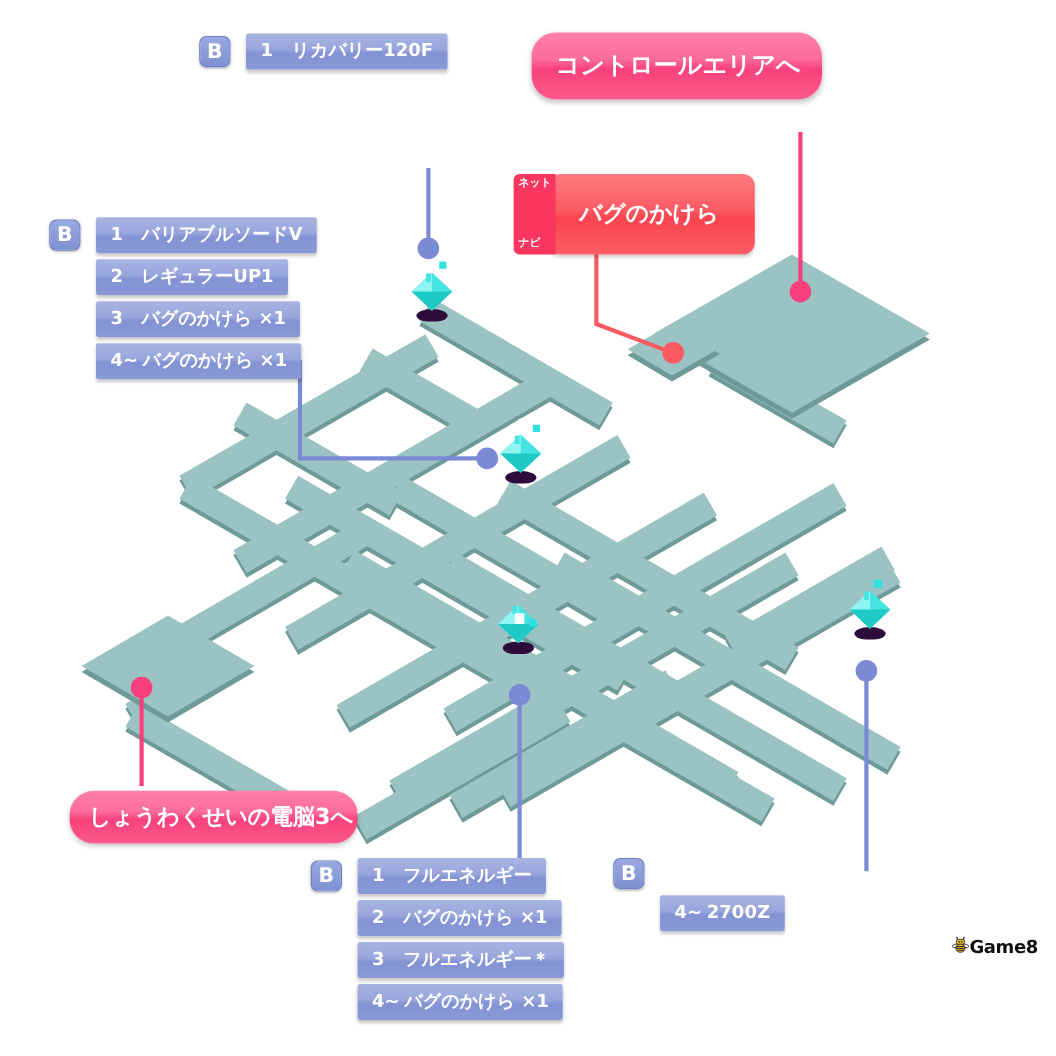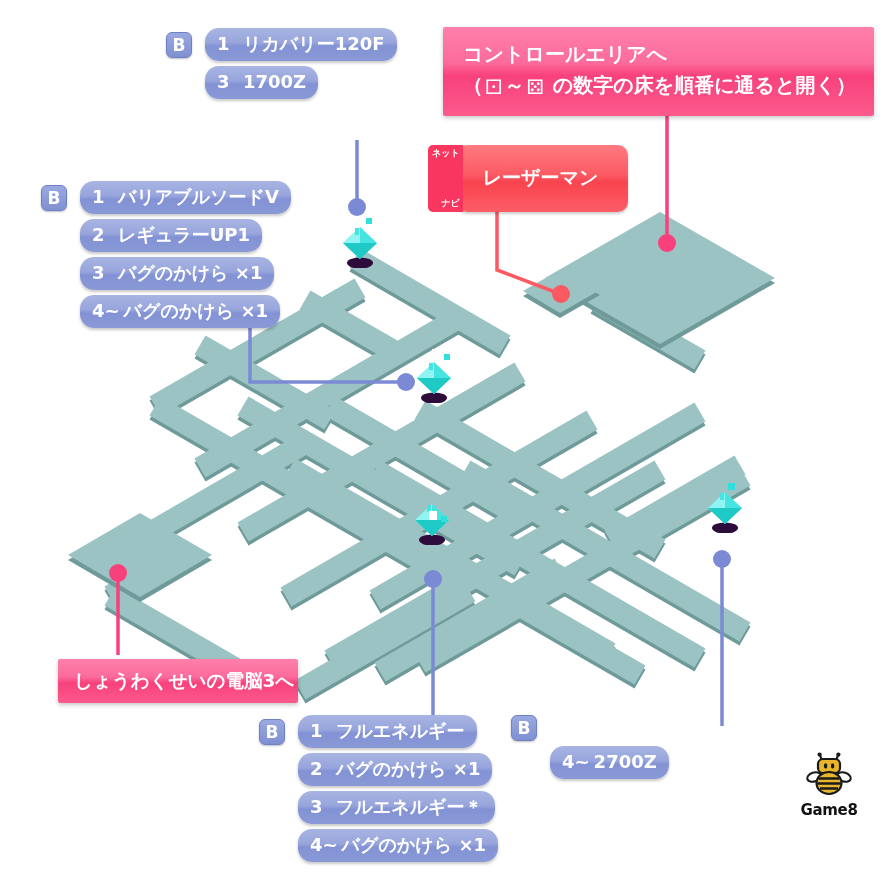--- a/index.html
+++ b/index.html
@@ -22,70 +22,70 @@
     border:1px solid #6f7fc4;
     color:#ffffff; font-size:17px; font-weight:bold;
     display:flex; align-items:center; justify-content:center;
     margin-right:13px; flex:none;
     box-shadow:0 1px 2px rgba(0,0,0,.25);
     font-family:"DejaVu Sans","Liberation Sans",sans-serif;
   }
   .b-spacer { width:26px; margin-right:13px; flex:none; }
   .pill {
     position:relative;
-    border-radius:14px;
+    border-radius:2px;
     background:linear-gradient(#a8b4e2 0%,#97a5dc 45%,#8292d4 55%,#8a99d6 100%);
     color:#ffffff; font-weight:bold;
-    font-size:18px; line-height:1;
+    font-size:15px; line-height:1;
     padding:7px 12px 8px 12px;
     white-space:nowrap;
     box-shadow:0 2px 3px rgba(0,0,0,.22);
     letter-spacing:0px;
   }
   .pill .num { display:inline-block; min-width:22px; }
   .pill .txt { margin-left:4px; }
 
   
   .callout {
     position:absolute;
-    border-radius:2px;
+    border-radius:20px;
     background:linear-gradient(#ff80aa 0%,#fb6b9b 40%,#f8417c 55%,#fb5a8d 100%);
     color:#ffffff; font-weight:bold;
     box-shadow:0 2px 4px rgba(0,0,0,.22);
     white-space:nowrap;
   }
   #callout-control { left:443px; top:27px; padding:12px 18px 13px 20px; font-size:20px; line-height:1.55; }
   #callout-exit { left:58px; top:659px; padding:9px 4px 10px 16px; font-size:18.5px; }
   .die { display:inline-block; vertical-align:-2px; margin:0 2px; }
 
   
   #navi-badge { position:absolute; left:428px; top:145px; display:flex; align-items:stretch; }
   #navi-tag {
     background:#f8365f; color:#ffffff; font-weight:bold;
     font-size:9px; line-height:1.15;
     border-radius:5px 0 0 5px;
     padding:3px 3px 3px 4px;
-    display:flex; flex-direction:column; justify-content:center; align-items:flex-end;
+    display:flex; flex-direction:column; justify-content:center; align-items:flex-start;
     z-index:2;
     gap:40px;
   }
   #navi-name {
     background:linear-gradient(#ff7a80 0%,#fb5a63 45%,#f9444f 55%,#fb5d66 100%);
     color:#ffffff; font-weight:bold; font-size:19px;
     border-radius:10px; padding:5px 30px 6px 26px;
     margin-left:-6px; display:flex; align-items:center;
     box-shadow:0 2px 3px rgba(0,0,0,.2);
   }
 
   
   .gem { position:absolute; width:46px; height:46px; }
 
   
   #game8 { position:absolute; left:793px; top:752px; width:72px; height:72px;
-    display:flex; flex-direction:column; align-items:center; }
+    display:flex; flex-direction:row; align-items:center; }
   #game8-text { font-size:15px; font-weight:bold; color:#111; letter-spacing:-.3px;
     font-family:"DejaVu Sans","Liberation Sans",sans-serif; margin-top:1px; }
 </style>
 </head>
 <body>
 
 <div id="stage">
 
   <svg id="map-layer" viewBox="0 0 880 880">
     <defs>
@@ -228,26 +228,20 @@
     <circle cx="118" cy="573" r="9" fill="#f8417c"></circle>
   </svg>
 
   <div class="item-list" id="list-top" style="left:166px; top:28px;">
     <div class="list-row">
       <div class="b-badge">B</div>
       <div class="pill">
         <span class="num">1</span><span class="txt">リカバリー120F</span>
       </div>
     </div>
-    <div class="list-row">
-      <div class="b-spacer"></div>
-      <div class="pill">
-        <span class="num">3</span><span class="txt">1700Z</span>
-      </div>
-    </div>
   </div>
 
   <div class="item-list" id="list-left" style="left:41px; top:181px;">
     <div class="list-row">
       <div class="b-badge">B</div>
       <div class="pill">
         <span class="num">1</span><span class="txt">バリアブルソードV</span>
       </div>
     </div>
     <div class="list-row">
@@ -304,33 +298,30 @@
     <div class="list-row">
       <div class="b-spacer"></div>
       <div class="pill">
         <span class="num">4~</span><span class="txt">2700Z</span>
       </div>
     </div>
   </div>
 
   <div class="callout" id="callout-control">
     <div>コントロールエリアへ</div>
-    <div>
-      <span>（</span><span class="die">⚀</span><span>～</span><span class="die">⚄</span><span> の数字の床を順番に通ると開く）</span>
-    </div>
   </div>
 
   <div class="callout" id="callout-exit">しょうわくせいの電脳3へ</div>
 
   <div id="navi-badge">
     <div id="navi-tag">
       <span>ネット</span>
       <span>ナビ</span>
     </div>
-    <div id="navi-name">レーザーマン</div>
+    <div id="navi-name">バグのかけら</div>
   </div>
 
   <div id="game8">
     <svg width="48" height="48" viewBox="0 0 48 48">
 
       <path d="M17,9 L15,3 M31,9 L33,3" stroke="#1a1a1a" stroke-width="2.2" fill="none" stroke-linecap="round"></path>
       <circle cx="14.6" cy="2.6" r="2.1" fill="#1a1a1a"></circle>
       <circle cx="33.4" cy="2.6" r="2.1" fill="#1a1a1a"></circle>
 
       <rect x="13" y="7" width="22" height="14" rx="5" fill="#e8b62c" stroke="#1a1a1a" stroke-width="2.2"></rect>

